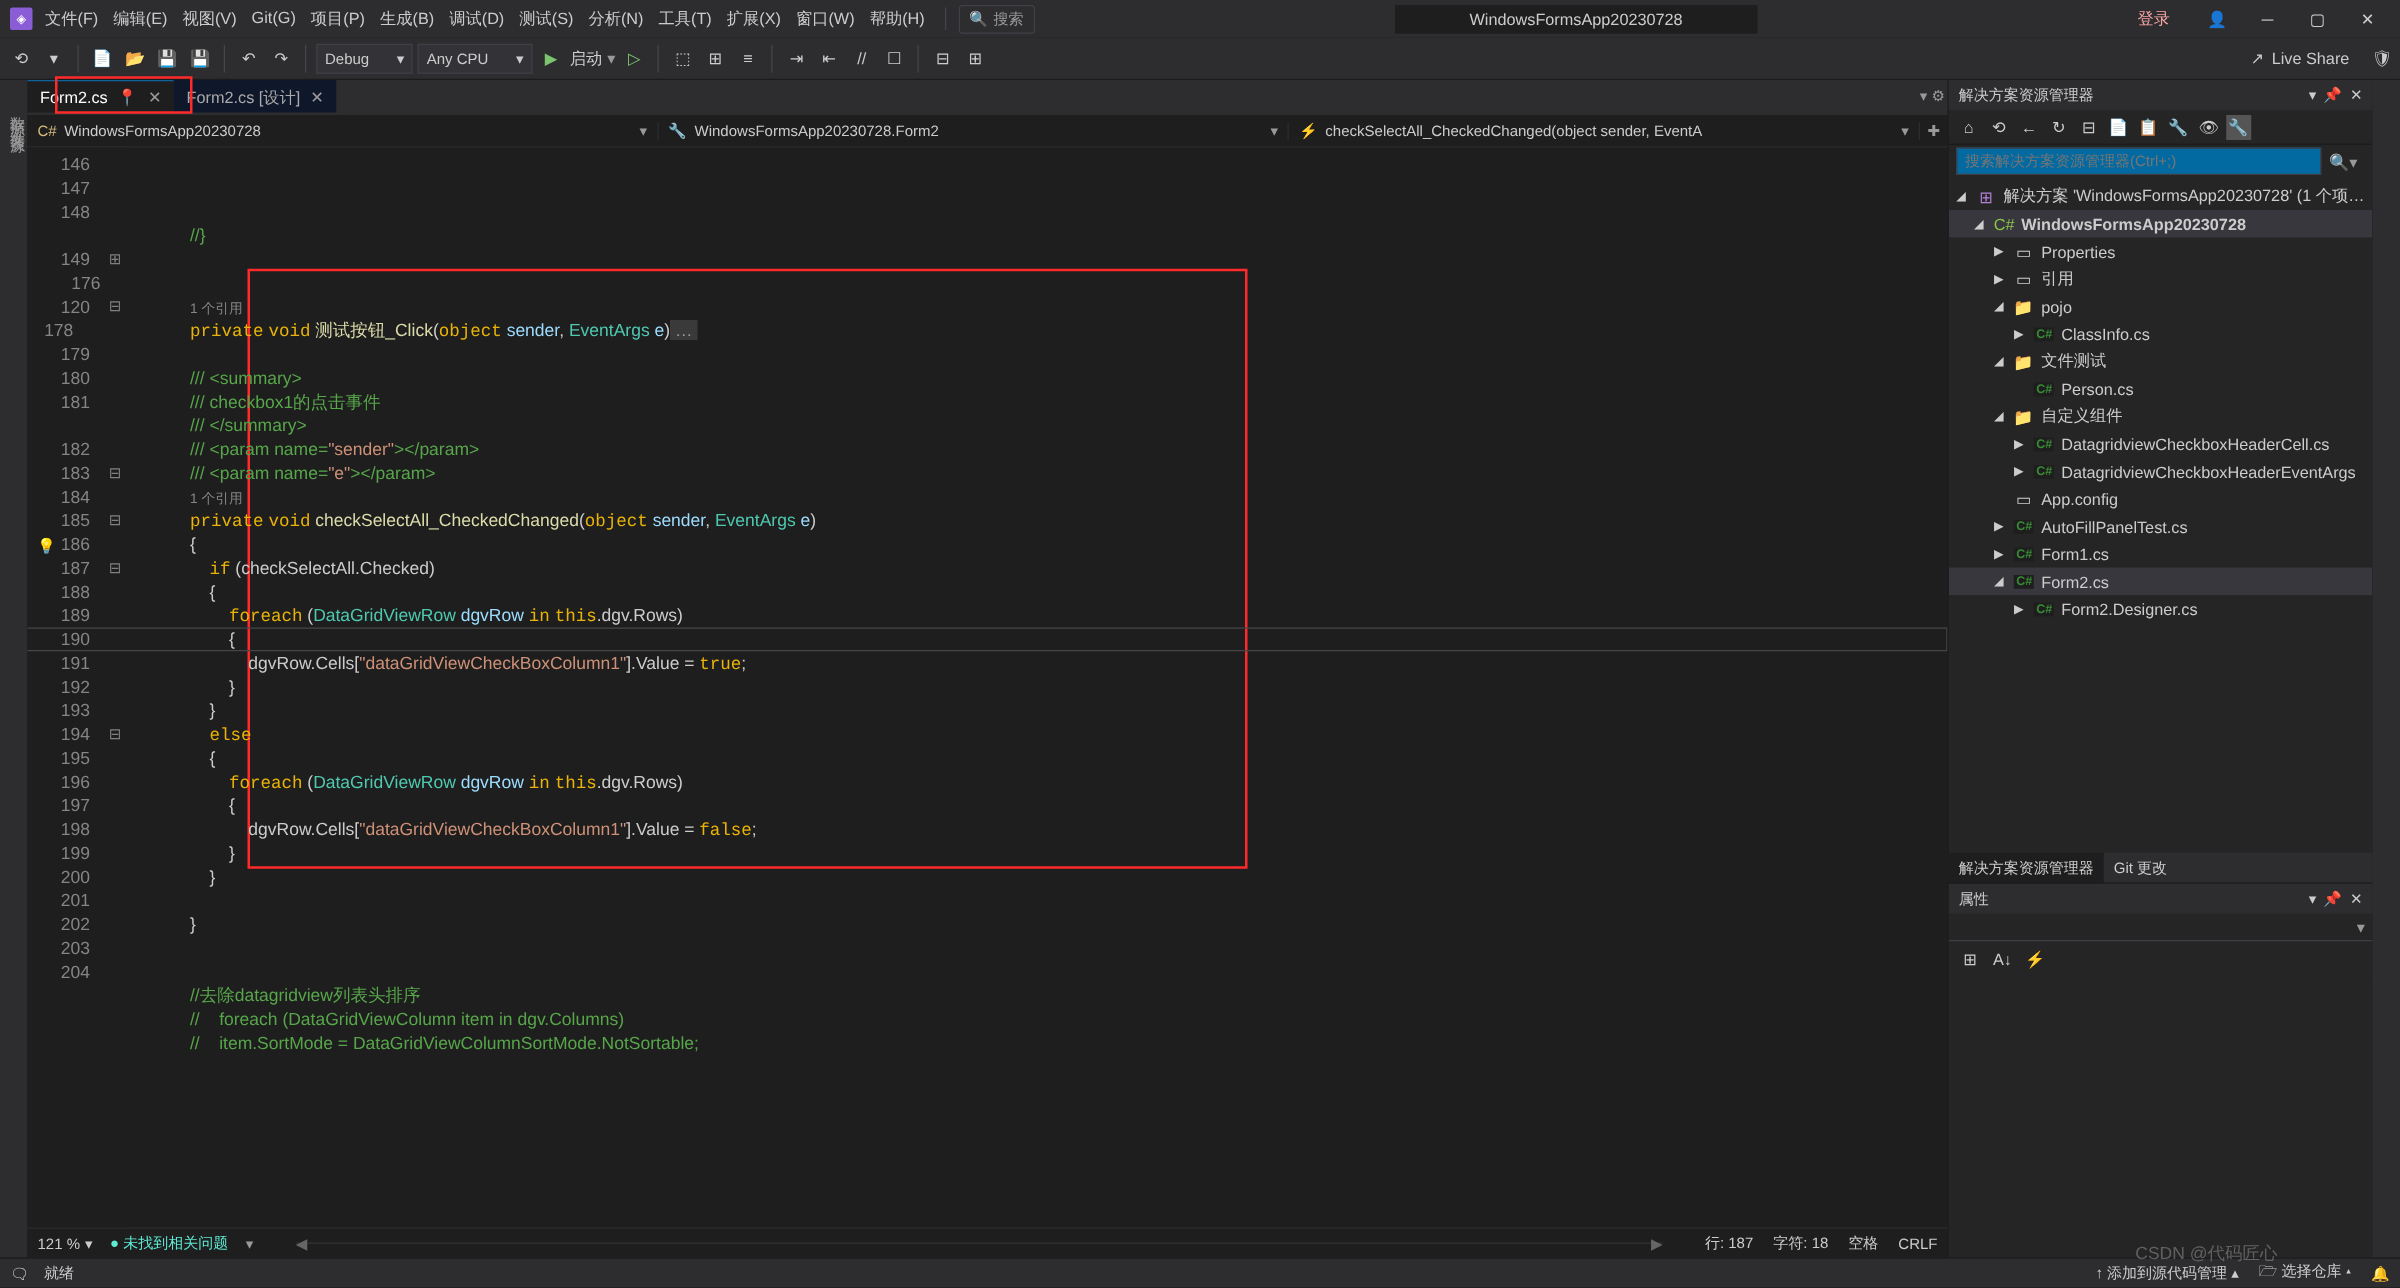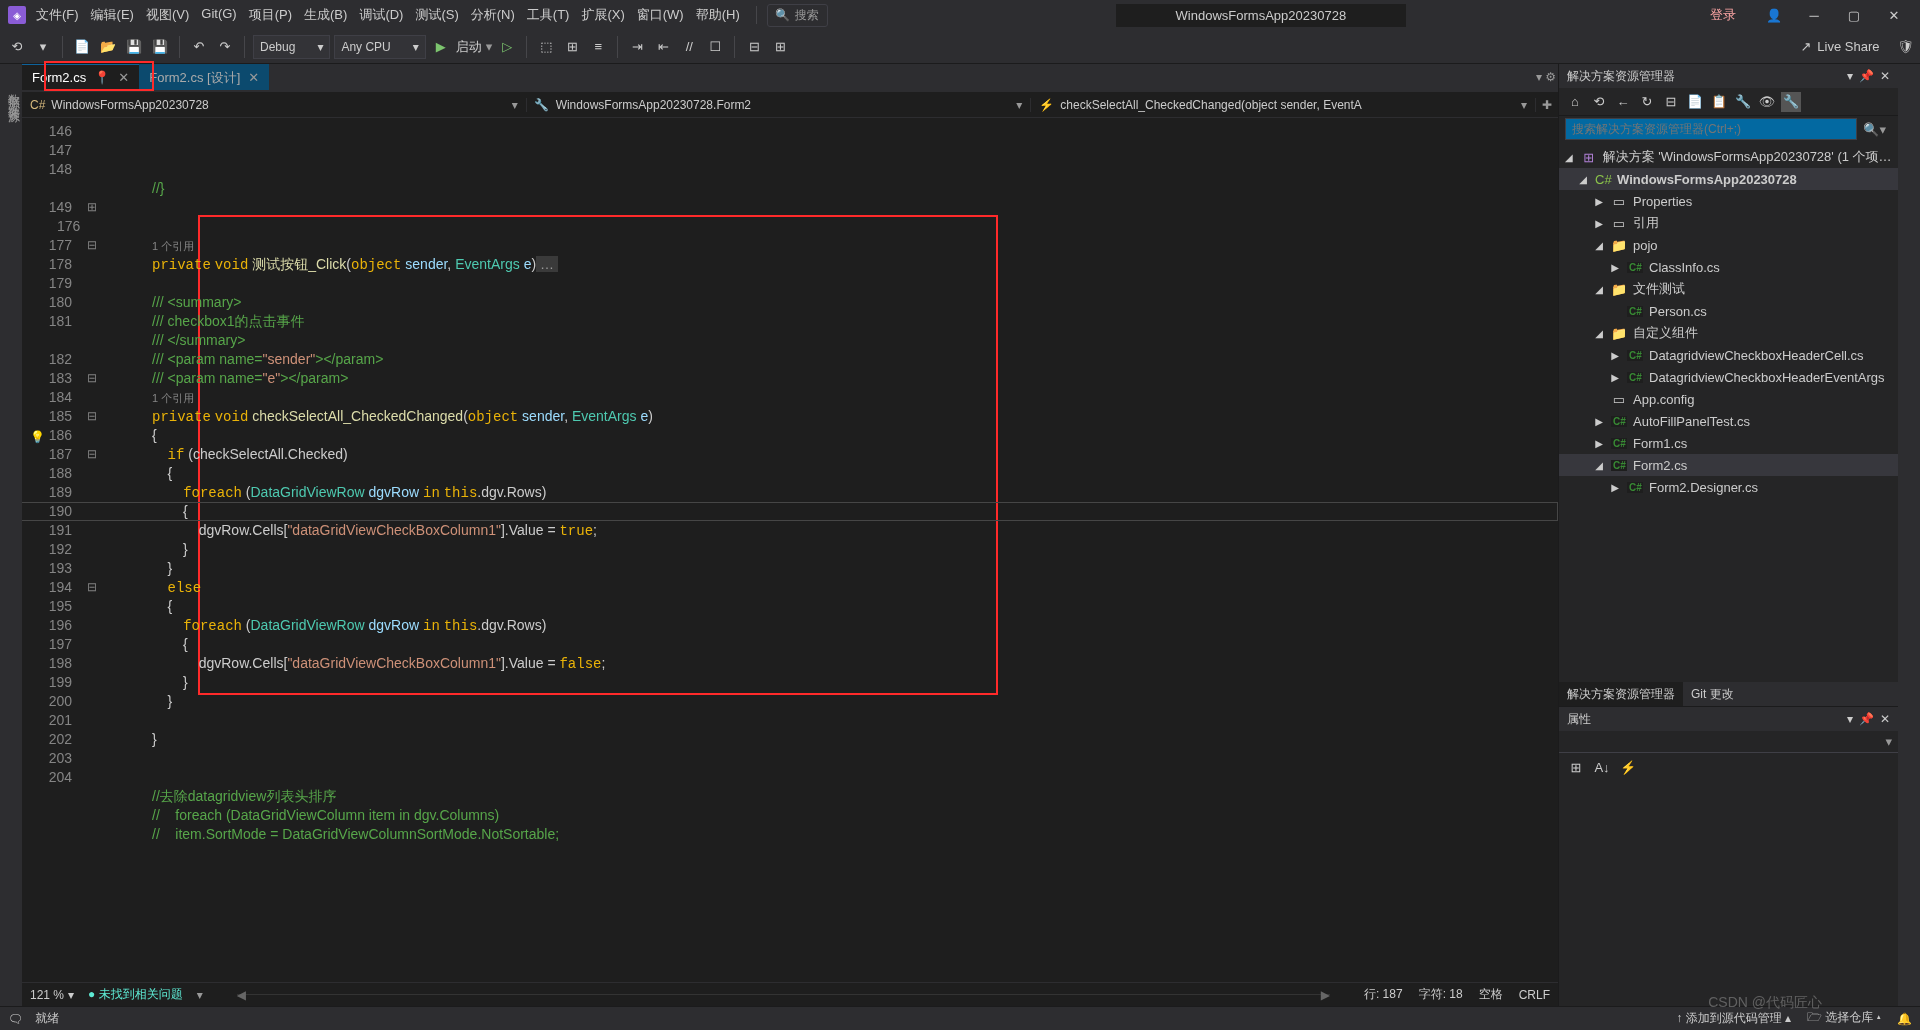--- a/index.html
+++ b/index.html
@@ -15,21 +15,21 @@
 .toolbar { height:34px; background:#2d2d30; border-bottom:1px solid #1b1b1c; display:flex; align-items:center; padding:0 6px; gap:4px; }
 .toolbar .tb { width:22px; height:22px; display:flex; align-items:center; justify-content:center; color:#ccc; cursor:pointer; border-radius:2px; }
 .toolbar .sep { width:1px; height:22px; background:#46464a; margin:0 4px; }
 .toolbar .cbo { display:flex; align-items:center; background:#333337; border:1px solid #3f3f46; padding:2px 6px; height:24px; font-size:12px; gap:22px; }
 .toolbar .play { color:#7cc46e; }
 .toolbar .live { margin-left:auto; display:flex; align-items:center; gap:6px; color:#ccc; }
 .main { display:flex; height:calc(100% - 30px - 34px - 24px); }
 .vert-tabs { width:22px; background:#2d2d30; writing-mode:vertical-rl; text-orientation:mixed; font-size:12px; color:#999; padding-top:20px; letter-spacing:2px; }
 .editor-area { flex:1; display:flex; flex-direction:column; background:#1e1e1e; min-width:0; }
 .file-tabs { height:28px; background:#2d2d30; display:flex; align-items:flex-end; position:relative; }
-.file-tab { height:26px; display:flex; align-items:center; padding:0 10px; gap:8px; font-size:13px; background:#0c4a6e; color:#aaa; border-top:1px solid transparent; cursor:pointer; }
+.file-tab { height:26px; display:flex; align-items:center; padding:0 10px; gap:8px; font-size:13px; background:#0f172a; color:#aaa; border-top:1px solid transparent; cursor:pointer; }
 .file-tab.active { background:#1e1e1e; color:#fff; border-top-color:#0e639c; }
 .file-tab .close { color:#999; font-size:13px; }
 .red-box-tab { position:absolute; left:22px; top:-3px; width:110px; height:30px; border:2px solid #ff2a2a; pointer-events:none; }
 .breadcrumb { height:26px; background:#1e1e1e; border-bottom:1px solid #2d2d30; display:flex; align-items:center; font-size:12px; }
 .breadcrumb .bc { flex:1; display:flex; align-items:center; padding:0 8px; gap:6px; border-right:1px solid #2d2d30; min-width:0; }
 .breadcrumb .bc-icon { color:#d7ba7d; }
 .bc .arrow { margin-left:auto; color:#999; }
 .code-wrap { flex:1; display:flex; overflow:hidden; position:relative; }
 .gutter { width:60px; background:#1e1e1e; color:#858585; text-align:right; padding-right:10px; font-family:Consolas,monospace; font-size:14px; line-height:19px; padding-top:4px; }
 .fold-col { width:20px; background:#1e1e1e; font-family:Consolas,monospace; font-size:12px; line-height:19px; color:#808080; padding-top:4px; text-align:center; }
@@ -196,22 +196,22 @@
     </div>
 
     <div class="code-wrap">
       <div class="gutter" id="gutter">
           <div style="height: 19px;">146</div>
           <div style="height: 19px;">147</div>
           <div style="height: 19px;">148</div>
           <div style="height: 19px;"></div>
           <div style="height: 19px;">149</div>
           <div style="height: 19px; padding-left: 35px;">176</div>
-          <div style="height: 19px;">177</div>
-          <div style="height: 19px;">178</div>
+          <div style="height: 19px;">120</div>
+          <div style="height: 19px; text-align: center;">178</div>
           <div style="height: 19px;">179</div>
           <div style="height: 19px;">180</div>
           <div style="height: 19px;">181</div>
           <div style="height: 19px;"></div>
           <div style="height: 19px;">182</div>
           <div style="height: 19px;">183</div>
           <div style="height: 19px;">184</div>
           <div style="height: 19px;">185</div>
           <div style="height: 19px;">186</div>
           <div style="height: 19px;">187</div>

